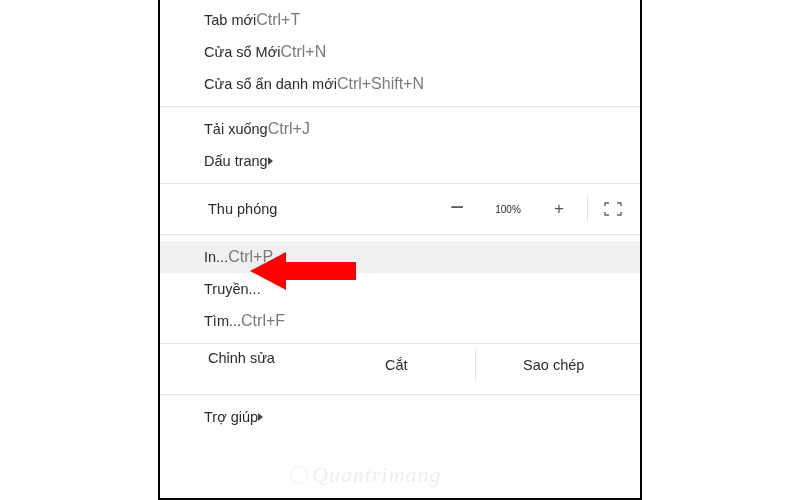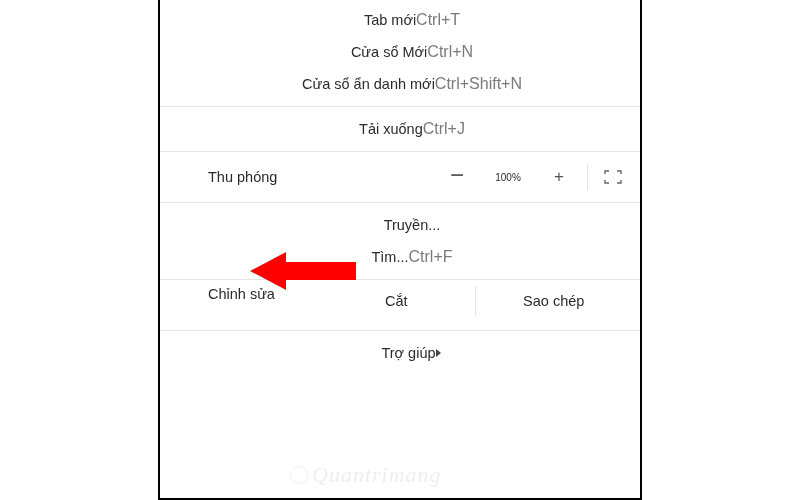--- a/index.html
+++ b/index.html
@@ -21,21 +21,21 @@
     height: 500px;
     border-left: 2px solid #000;
     border-right: 2px solid #000;
     border-bottom: 2px solid #000;
     background: #fff;
     padding-top: 4px;
   }
   .item {
     display: flex;
     align-items: center;
-    justify-content: center;
+    justify-content: flex-start;
     padding: 0 20px 0 44px;
     height: 32px;
     color: #2b2b2b;
   }
   .item.hl { background: #f0f0f0; }
   .shortcut { color: #7a7a7a; font-size: 16px; }
   .sep {
     height: 1px;
     margin: 6px 0;
     background: #e4e4e4;
@@ -160,20 +160,24 @@
   <div class="item">
     <span>Cửa sổ ẩn danh mới</span>
     <span class="shortcut">Ctrl+Shift+N</span>
   </div>
 
   <div class="sep"></div>
 
   <div class="item">
     <span>Tải xuống</span>
     <span class="shortcut">Ctrl+J</span>
+  </div>
+  <div class="item">
+    <span>Dấu trang</span>
+    <span class="submenu-arrow"></span>
   </div>
 
   <div class="sep"></div>
 
   <div class="zoom-row">
     <span class="zl">Thu phóng</span>
     <div class="zctrl">
       <div class="zbtn m">−</div>
       <div class="zval">100%</div>
       <div class="zbtn">+</div>
@@ -184,20 +188,24 @@
             <path d="M13 1 H17 V4"></path>
           <path d="M1 10 V13 H5"></path>
             <path d="M13 13 H17 V10"></path>
         </svg>
       </div>
     </div>
   </div>
 
   <div class="sep"></div>
 
+  <div class="item hl">
+    <span>In...</span>
+    <span class="shortcut">Ctrl+P</span>
+  </div>
   <div class="item">
     <span>Truyền...</span>
   </div>
   <div class="item">
     <span>Tìm...</span>
     <span class="shortcut">Ctrl+F</span>
   </div>
 
   <div class="sep"></div>
 

